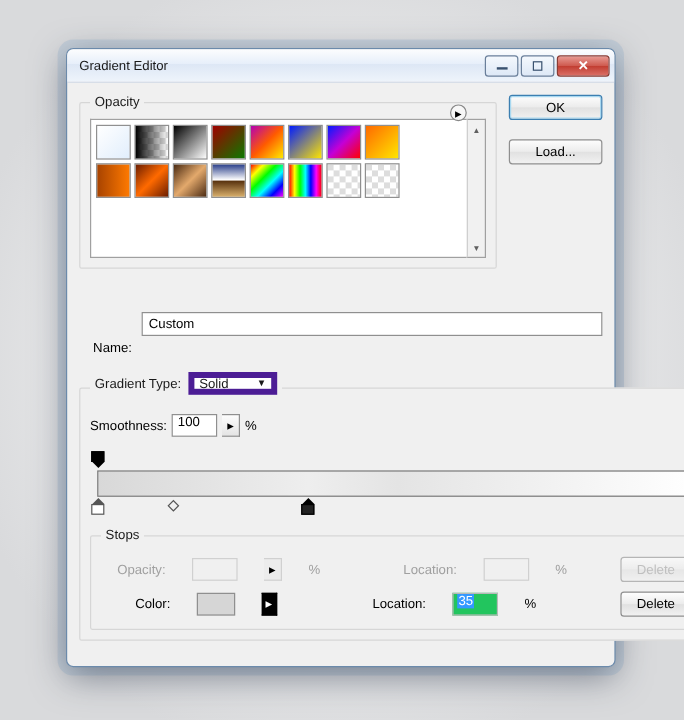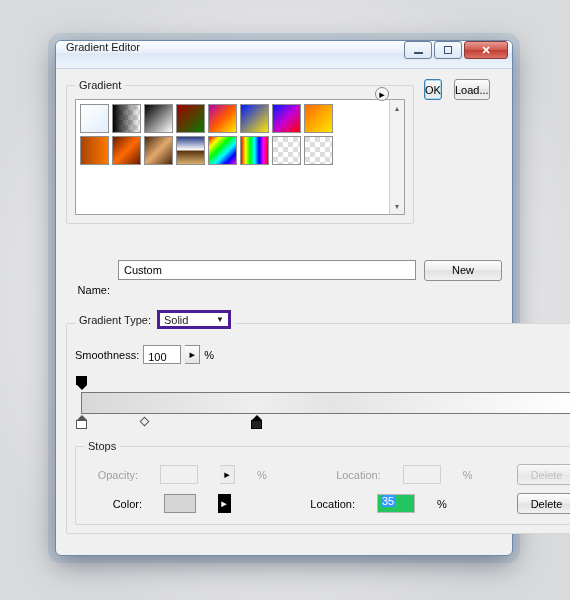--- a/index.html
+++ b/index.html
@@ -5,41 +5,41 @@
   * { box-sizing: border-box; margin: 0; padding: 0; font-family: "Segoe UI", Tahoma, sans-serif; font-size: 11px; }
   body { width: 570px; height: 600px; background: radial-gradient(ellipse at center, #ffffff 0%, #d9dadc 80%); position: relative; }
   .window {
     position: absolute; left: 55px; top: 40px; width: 458px; height: 516px;
     background: #f0f0f0; border: 1px solid #6b8aab; border-radius: 6px;
     box-shadow: 0 8px 28px rgba(50,60,80,0.55), 0 0 0 7px rgba(170,190,210,0.45);
   }
   .titlebar {
     height: 28px; background: linear-gradient(to bottom, #fcfdfe, #e7effa 45%, #dde7f5 46%, #eef4fb);
     border-top-left-radius: 5px; border-top-right-radius: 5px;
-    display: flex; align-items: flex-start; padding: 0 4px 0 10px;
+    display: flex; align-items: center; padding: 0 4px 0 10px;
     border-bottom: 1px solid #c7d3e3;
   }
   .titlebar .title { flex: 1; color: #1a1a1a; }
   .tbtn {
     width: 28px; height: 18px; margin-left: 2px; border: 1px solid #6a7f9a; border-radius: 3px;
     background: linear-gradient(#f4f8fd,#dde8f6); display:flex; align-items:center; justify-content:center;
     cursor: default;
   }
   .tbtn.close { width: 44px; background: linear-gradient(#e89a93,#cf5b50 48%,#c23e32 52%,#da7068); border-color:#8a3c34; color:#fff;}
   .tbtn .sq { width:8px; height:8px; border:1px solid #39516f; }
   .tbtn.close .x { color:#fff; font-weight:bold; font-size:11px; }
   .tbtn.min .bar { width:9px; height:2px; background:#39516f; margin-top:5px;}
   .client { padding: 10px 10px 12px 10px; }
   fieldset.groupbox {
     border: 1px solid #d6d6d6; border-radius: 2px; padding: 8px 8px 8px 8px; position: relative; background:#f0f0f0;
   }
   fieldset.groupbox > legend { padding: 0 4px; color:#1a1a1a; }
   .top-row { display:flex; gap:10px; }
   .presets-box { flex:1; }
-  .btn-col { width: 78px; display:flex; flex-direction:row; gap:6px; }
+  .btn-col { width: 78px; display:flex; flex-direction:column; gap:6px; }
   .btn {
     height: 21px; border:1px solid #8f8f8f; border-radius:3px;
     background: linear-gradient(#fdfdfd,#ececec 48%,#e1e1e1 52%,#f1f1f1);
     display:flex; align-items:center; justify-content:center; cursor:default;
   }
   .btn.default { border:1px solid #3c7fb1; box-shadow: inset 0 0 0 1px #a8d8f0; }
   .preset-scroll { display:flex; }
   .preset-grid {
     flex:1; background:#fff; border:1px solid #a0a0a0; height: 116px; padding:4px;
     display:flex; flex-direction:column; gap:3px; border-right:none;
@@ -55,26 +55,26 @@
   .flyout {
     position:absolute; right:24px; top:-4px; width:14px; height:14px; border:1px solid #888; border-radius:50%;
     background:#f7f7f7; display:flex; align-items:center; justify-content:center; font-size:8px;
   }
   .name-row { margin-top: 20px; display:flex; align-items:center; gap:8px; }
   .name-label { width:44px; text-align:right;margin-top:40px; }
   .text-input { flex:1; height:20px; border:1px solid #8f8f8f; background:#fff; padding:0 5px; }
   .btn-new { width:78px; }
   .type-row { display:flex; align-items:center; gap:6px; margin-bottom:8px;}
   .select {
-    width: 74px; height:19px; border:3px solid #4c1d95; background:#fff; display:flex; align-items:center;
+    width: 74px; height:19px; border:5px solid #4c1d95; background:#fff; display:flex; align-items:center;
     justify-content:space-between; padding:0 4px;
   }
   .select .tri { font-size:8px; }
   .smooth-row { display:flex; align-items:center; gap:4px; margin-bottom:10px;}
-  .numbox { width:38px; height:19px; border:1px solid #8f8f8f; background:#fff; display:flex; align-items:flex-end; padding:0 4px;}
+  .numbox { width:38px; height:19px; border:1px solid #8f8f8f; background:#fff; display:flex; align-items:flex-start; padding:0 4px;}
   .flybtn { width:15px; height:19px; border:1px solid #8f8f8f; border-left:none; background:linear-gradient(#fdfdfd,#e4e4e4); display:flex; align-items:center; justify-content:center; font-size:8px;}
   .editor-area { position:relative; height:58px; margin-bottom:8px;}
   .grad-bar {
     position:absolute; left:6px; right:6px; top:18px; height:22px; border:1px solid #777;
     background: linear-gradient(to right, #d8d8d8 0%, #eeeeee 35%, #e4e4e4 50%, #ffffff 100%);
   }
   .ostop { position:absolute; top:2px; width:11px; height:14px; }
   .ostop .cap { width:11px; height:9px; background:#000; border:1px solid #000;}
   .ostop .pt { width:0;height:0;border-left:5px solid transparent;border-right:5px solid transparent;border-top:5px solid #000; margin:0 auto;}
   .cstop { position:absolute; top:41px; width:11px; height:14px;}
@@ -129,21 +129,21 @@
       </div>
     <div class="tbtn close">
         <span class="x">✕</span>
       </div>
   </div>
 
   <div class="client">
 
     <div class="top-row">
       <fieldset class="groupbox presets-box">
-        <legend>Gradient</legend>
+        <legend>Opacity</legend>
         <div class="flyout">
             <span>▸</span>
           </div>
         <div class="preset-scroll">
           <div class="preset-grid">
             <div class="preset-row">
               <div class="swatch g-wb"></div>
               <div class="swatch g-tr"></div>
               <div class="swatch g-bw"></div>
               <div class="swatch g-rg"></div>
@@ -178,23 +178,20 @@
         <div style="height:4px"></div>
         <div class="btn">
             <span>Load...</span>
           </div>
       </div>
     </div>
 
     <div class="name-row">
       <span class="name-label">Name:</span>
       <input class="text-input" value="Custom" style="">
-      <div class="btn btn-new">
-          <span>New</span>
-        </div>
     </div>
 
     <fieldset class="groupbox type-box">
       <legend>
         <span class="type-row">
           <span>Gradient Type:</span>
           <span class="select">
             <span>Solid</span>
             <span class="tri">▼</span>
           </span>

